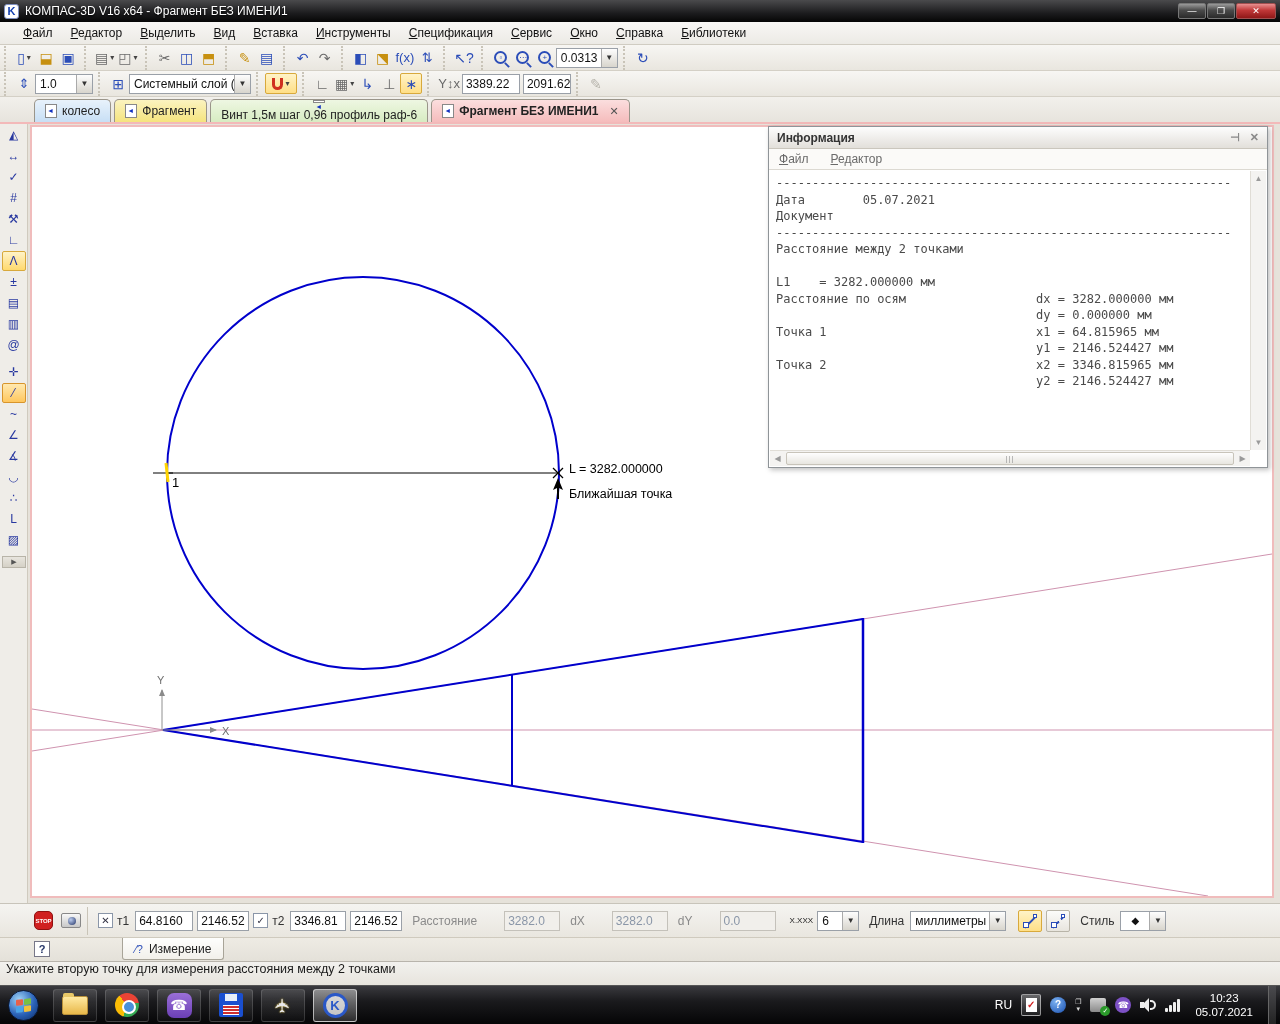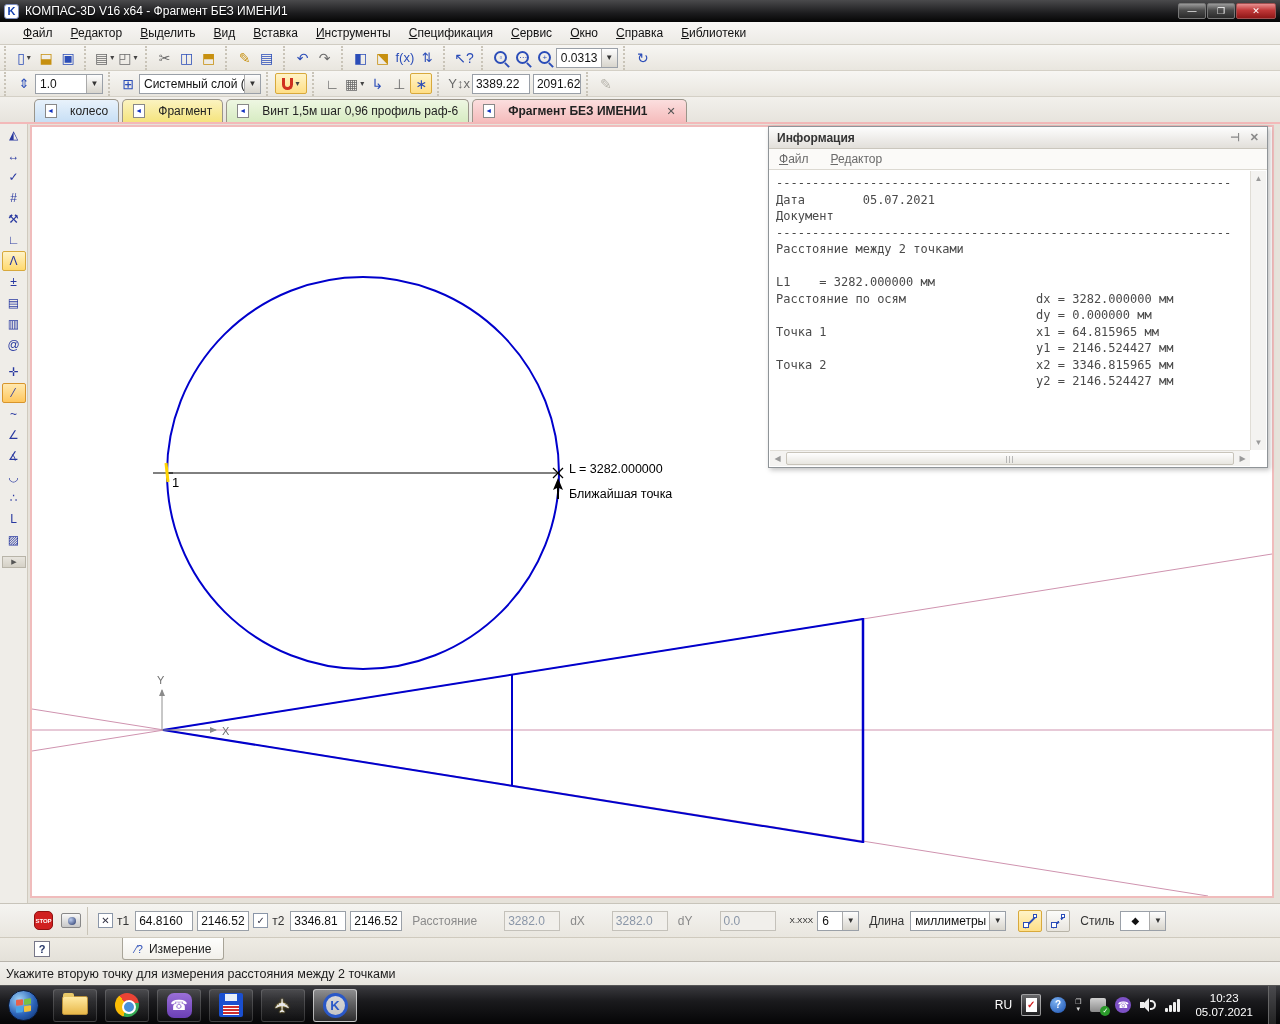--- a/index.html
+++ b/index.html
@@ -49,25 +49,25 @@
   .field.dis { background:#f1efeb; color:#8a96a8; border-color:#c4c1ba;margin-left:21px; }
   .lens { width:13px; height:13px; border:2px solid #2b4db8; border-radius:50%; position:relative; display:inline-block; }
   .lens::after { content:""; position:absolute; width:6px; height:2px; background:#2b4db8;
     transform:rotate(45deg); left:8px; top:11px; }
   .lens .in { position:absolute; left:1px; top:1px; right:1px; bottom:1px; font-size:8px; line-height:7px; text-align:center; color:#2b4db8; }
   .magnet { width:11px; height:12px; border:3px solid #d03020; border-top:none; border-radius:0 0 7px 7px; display:inline-block; }
 
   
   #tabstrip { position:absolute; left:0; top:97px; width:1280px; height:27px;
     background:linear-gradient(#f2f0ec,#e7e4dd); border-bottom:2px solid #f3b9b9; display:flex; align-items:flex-end; padding-left:34px; }
-  .tab { height:23px; display:flex; align-items:center; gap:13px; padding:0 10px;
+  .tab { height:23px; display:flex; align-items:center; gap:5px; padding:0 10px;
     border:1px solid #9a958a; border-bottom:none; border-radius:5px 5px 0 0; margin-right:3px; font-size:12px; color:#222; }
   .t-blue { background:linear-gradient(#e8f2fb,#c7dff5); }
   .t-yellow { background:linear-gradient(#fbf3c0,#f5e47e); }
-  .t-green { background:linear-gradient(#eef7e2,#d7ecc2); }
+  .t-green { background:linear-gradient(#eef7e2,#d7ecc2);flex-direction:column; }
   .t-active { background:linear-gradient(#fbdede,#f5bcbc); font-weight:bold; }
   .tab:not(.t-active) .tabclose { display:none; }
   .tabclose { color:#555; font-weight:normal; margin-left:6px; font-size:11px; }
   .docicon { width:12px; height:14px; background:#fff; border:1px solid #888; position:relative; }
   .docicon::after { content:"◄"; position:absolute; left:1px; top:2px; font-size:7px; color:#1030c0; }
 
   
   #workarea { position:absolute; left:0; top:124px; width:1280px; height:779px; background:#e6e2da; }
   #lefttools { position:absolute; left:0; top:0; width:28px; height:779px; background:#efede8; border-right:1px solid #cfcabe; }
   .ltool { width:24px; height:20px; margin:1px auto 0; display:flex; align-items:center; justify-content:center;
@@ -134,21 +134,21 @@
   #mrow { position:absolute; left:0; top:937px; width:1280px; height:24px;
     background:linear-gradient(#eeebe4,#e4e1d9); border-top:1px solid #cfcabe; }
   #help-bubble { position:absolute; left:34px; top:3px; width:16px; height:16px; background:#fff;
     border:1px solid #778; color:#236; font-weight:bold; font-size:11px; text-align:center; line-height:14px; }
   #measure-tab { position:absolute; left:122px; top:0px; height:22px; background:linear-gradient(#fefefd,#f2f0ea);
     border:1px solid #a8a498; border-top:none; border-radius:0 0 3px 3px; display:flex; align-items:center; gap:6px; padding:0 12px; color:#222; }
 
   
   #statusbar { position:absolute; left:0; top:961px; width:1280px; height:24px;
     background:linear-gradient(#f2f1ee,#e7e4dd); border-top:1px solid #b8b4ac;
-    display:flex; align-items:center; padding-left:6px; color:#1a1a1a; font-size:12.5px; }
+    display:flex; padding-left:6px; color:#1a1a1a; font-size:12.5px; }
 
   
   #taskbar { position:absolute; left:0; top:985px; width:1280px; height:39px;
     background:linear-gradient(#3a3a3e,#1a1a1d 40%,#050506); border-top:1px solid #555; display:flex; align-items:center; }
   #startorb { width:31px; height:31px; border-radius:50%; margin:0 14px 0 8px;
     background:radial-gradient(circle at 35% 30%,#9fd4f7,#2a62b8 55%,#0c2a60); border:1px solid #0a1a3a;
     position:relative; }
   .flag { position:absolute; left:7px; top:8px; width:16px; height:14px; display:grid;
     grid-template-columns:7px 7px; grid-template-rows:6px 6px; gap:1px; transform:skewY(-6deg); }
   .flag i { border-radius:1px; }
@@ -279,21 +279,21 @@
     </div>
   </div>
   <div class="tgroup">
       <div class="btn">↻</div>
     </div>
 </div>
 
 <div id="toolbar2" class="toolbar">
   <div class="tgroup">
     <div class="btn sm">⇕</div>
-    <div class="combo" style="width:68px">
+    <div class="combo" style="width:58px">
       <span class="val" style="flex:1">1.0</span>
       <span class="arr">▼</span>
     </div>
   </div>
   <div class="tgroup">
     <div class="btn">⊞</div>
     <div class="combo" style="width:122px">
       <span class="val" style="flex:1">Системный слой (0)</span>
       <span class="arr">▼</span>
     </div>

